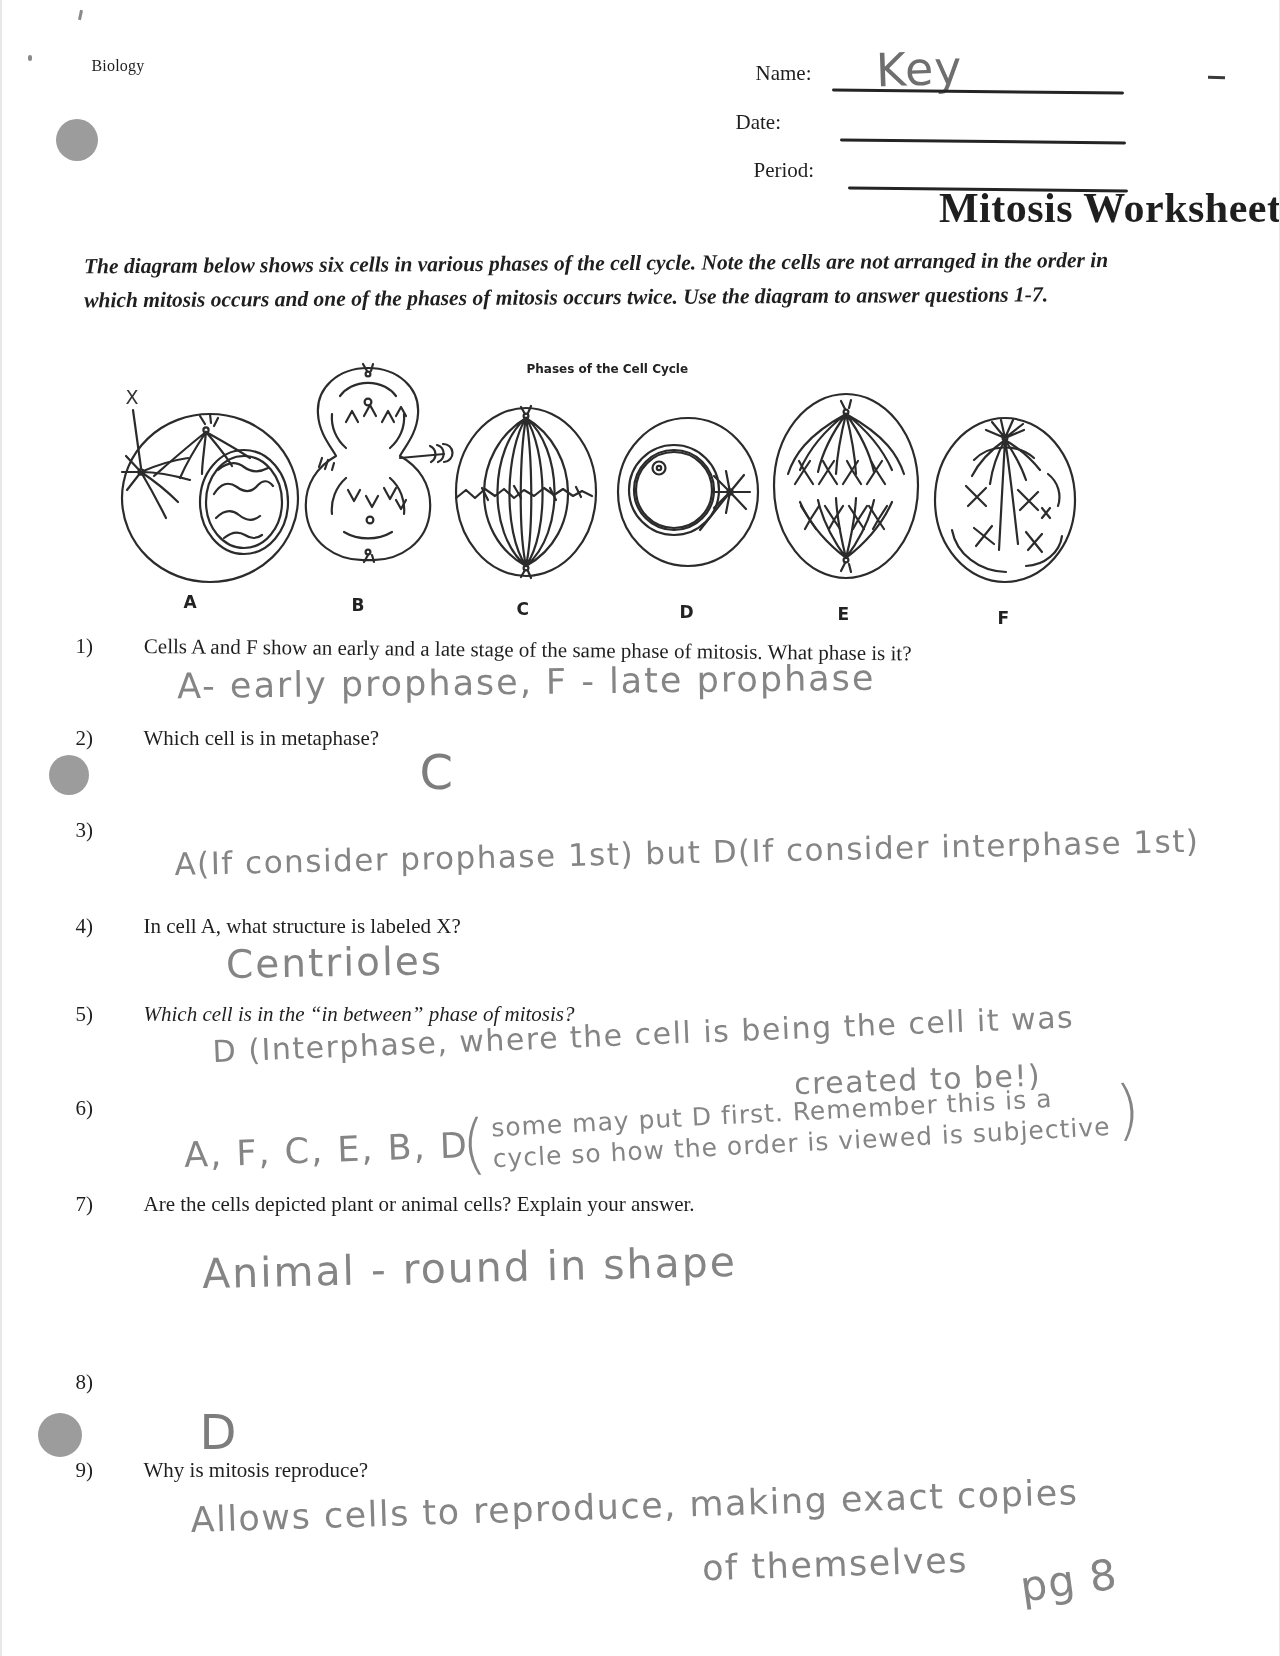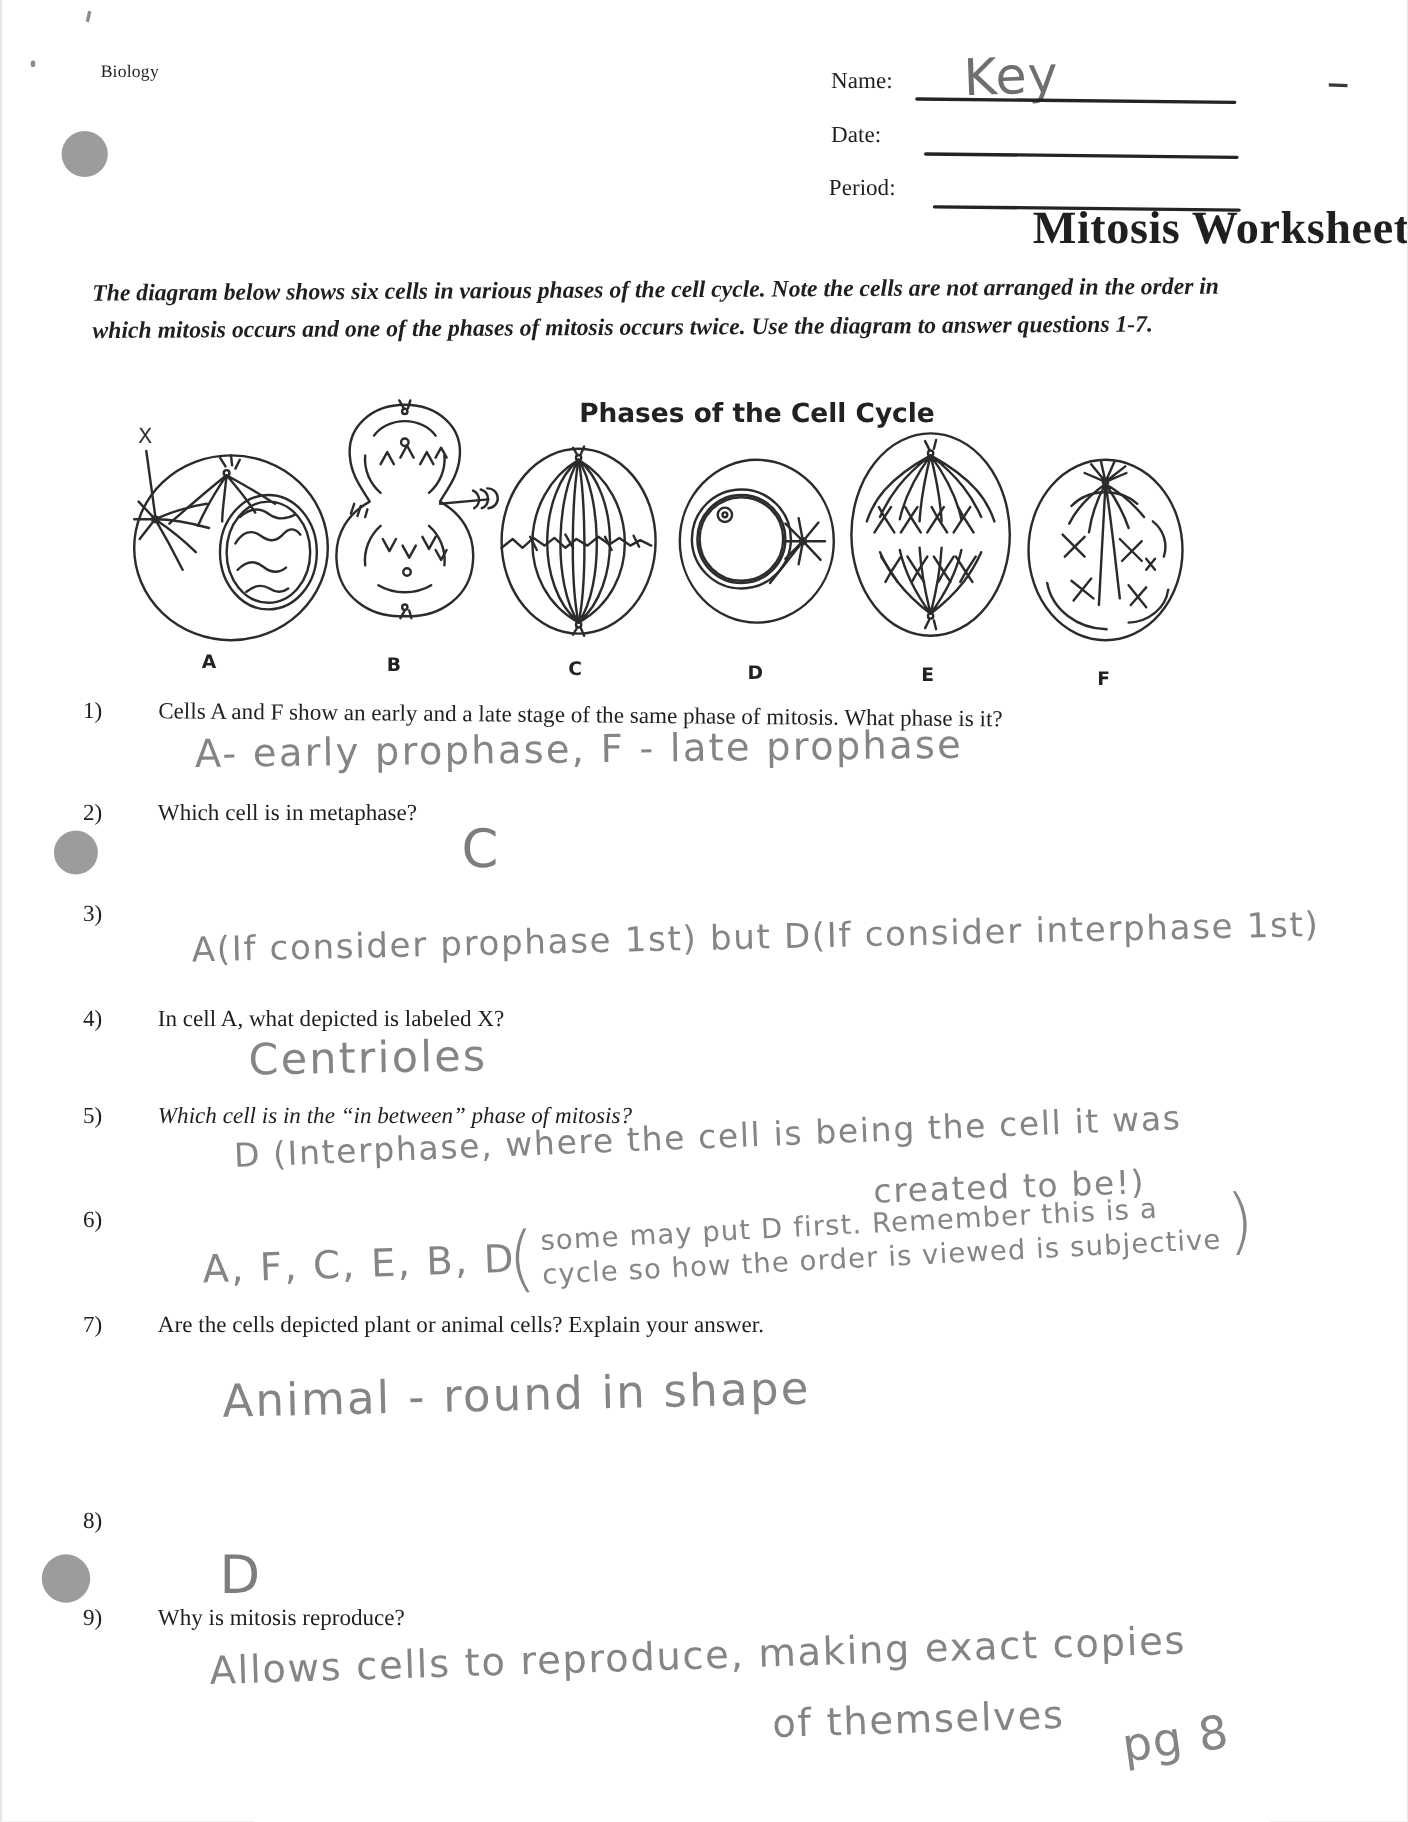--- a/index.html
+++ b/index.html
@@ -8,21 +8,21 @@
   .abs{position:absolute;}
   .print{font-size:21px;letter-spacing:.2px;}
   .qnum{font-size:21px;}
   .qtext{font-size:21px;white-space:nowrap;}
   .hand{font-family:"DejaVu Sans",sans-serif;color:#858585;white-space:nowrap;letter-spacing:1px;}
   .punch{border-radius:50%;background:#9c9c9c;}
   .rule{height:3px;background:#242424;border-radius:2px;}
   .hdr-label{font-size:21px;}
   .title{font-size:42px;font-weight:bold;letter-spacing:.5px;}
   .intro{font-size:21.5px;font-weight:bold;font-style:italic;line-height:34px;transform:rotate(-.35deg);}
-  .diag-title{font-family:"DejaVu Sans",sans-serif;font-weight:bold;font-size:24px;color:#222;}
+  .diag-title{font-family:"DejaVu Sans",sans-serif;font-weight:bold;font-size:12px;color:#222;}
   .cell-label{font-family:"DejaVu Sans",sans-serif;font-weight:bold;font-size:17px;color:#222;}
   .x-label{font-family:"DejaVu Sans",sans-serif;font-size:19px;color:#333;}
   svg.cell{overflow:visible;}
   svg.cell path, svg.cell ellipse, svg.cell circle, svg.cell line
     {fill:none;stroke:#2b2b2b;stroke-width:2.2;stroke-linecap:round;stroke-linejoin:round;}
   .note-wrap{display:flex;align-items:center;gap:6px;}
   .big-paren{font-family:"DejaVu Sans",sans-serif;font-size:62px;font-weight:200;color:#858585;transform:scaleY(1.05);}
   .note-lines{display:flex;flex-direction:column;gap:2px;}
   .artifact{background:#8a8a8a;}
 </style>
@@ -37,21 +37,21 @@
   <div class="abs punch" style="left:54px;top:119px;width:42px;height:42px;"></div>
   <div class="abs punch" style="left:47px;top:755px;width:40px;height:40px;"></div>
   <div class="abs punch" style="left:36px;top:1413px;width:44px;height:44px;"></div>
 
   <div class="abs print" style="left:90px;top:57px;font-size:16px;">Biology</div>
 
   <div class="abs hdr-label" style="left:754px;top:61px;">Name:</div>
   <div class="abs hand" style="left:874px;top:42px;font-size:46px;color:#6f6f6f;transform:rotate(-2deg);">Key</div>
   <div class="abs rule" style="left:830px;top:90px;width:292px;transform:rotate(.6deg);"></div>
 
-  <div class="abs hdr-label" style="left:754px;top:110px;">Date:</div>
+  <div class="abs hdr-label" style="left:734px;top:110px;">Date:</div>
   <div class="abs rule" style="left:838px;top:140px;width:286px;transform:rotate(.6deg);"></div>
 
   <div class="abs hdr-label" style="left:752px;top:158px;">Period:</div>
   <div class="abs rule" style="left:846px;top:188px;width:280px;transform:rotate(.6deg);"></div>
 
   <div class="abs title" style="left:0;top:184px;width:1280px;text-align:right;">Mitosis Worksheet</div>
 
   <div class="abs intro" style="left:82px;top:246px;width:1080px;">The diagram below shows six cells in various phases of the cell cycle.  Note the cells are not arranged in the order in which mitosis occurs and one of the phases of mitosis occurs twice.  Use the diagram to answer questions 1-7.</div>
 
   <div class="abs diag-title" style="left:525px;top:362px;">Phases of the Cell Cycle</div>
@@ -171,21 +171,21 @@
   <div class="abs hand" style="left:175px;top:662px;font-size:35px;letter-spacing:2px;transform:rotate(-.7deg);">A- early prophase, F - late prophase</div>
 
   <div class="abs qnum" style="left:74px;top:726px;">2)</div>
   <div class="abs qtext" style="left:142px;top:726px;">Which cell is in metaphase?</div>
   <div class="abs hand" style="left:418px;top:744px;font-size:48px;color:#7d7d7d;">C</div>
 
   <div class="abs qnum" style="left:74px;top:818px;">3)</div>
   <div class="abs hand" style="left:172px;top:846px;font-size:31px;letter-spacing:1.5px;transform:rotate(-1.3deg);transform-origin:left top;">A(If consider prophase 1st) but D(If consider interphase 1st)</div>
 
   <div class="abs qnum" style="left:74px;top:914px;">4)</div>
-  <div class="abs qtext" style="left:142px;top:914px;">In cell A, what depicted is labeled X?</div>
+  <div class="abs qtext" style="left:142px;top:914px;">In cell A, what structure is labeled X?</div>
   <div class="abs hand" style="left:224px;top:940px;font-size:39px;letter-spacing:2px;transform:rotate(-1deg);">Centrioles</div>
 
   <div class="abs qnum" style="left:74px;top:1002px;">5)</div>
   <div class="abs qtext" style="left:142px;top:1002px;font-style:italic;">Which cell is in the “in between” phase of mitosis?</div>
   <div class="abs hand" style="left:210px;top:1034px;font-size:30px;letter-spacing:1.5px;transform:rotate(-2.3deg);transform-origin:left top;">D (Interphase, where the cell is being the cell it was</div>
   <div class="abs hand" style="left:792px;top:1062px;font-size:30px;letter-spacing:1.5px;transform:rotate(-2deg);">created to be!)</div>
 
   <div class="abs qnum" style="left:74px;top:1096px;">6)</div>
   <div class="abs hand" style="left:182px;top:1130px;font-size:35px;letter-spacing:2px;transform:rotate(-2deg);">A, F, C, E, B, D</div>
   <div class="abs note-wrap" style="left:458px;top:1108px;transform:rotate(-3deg);transform-origin:left top;">

